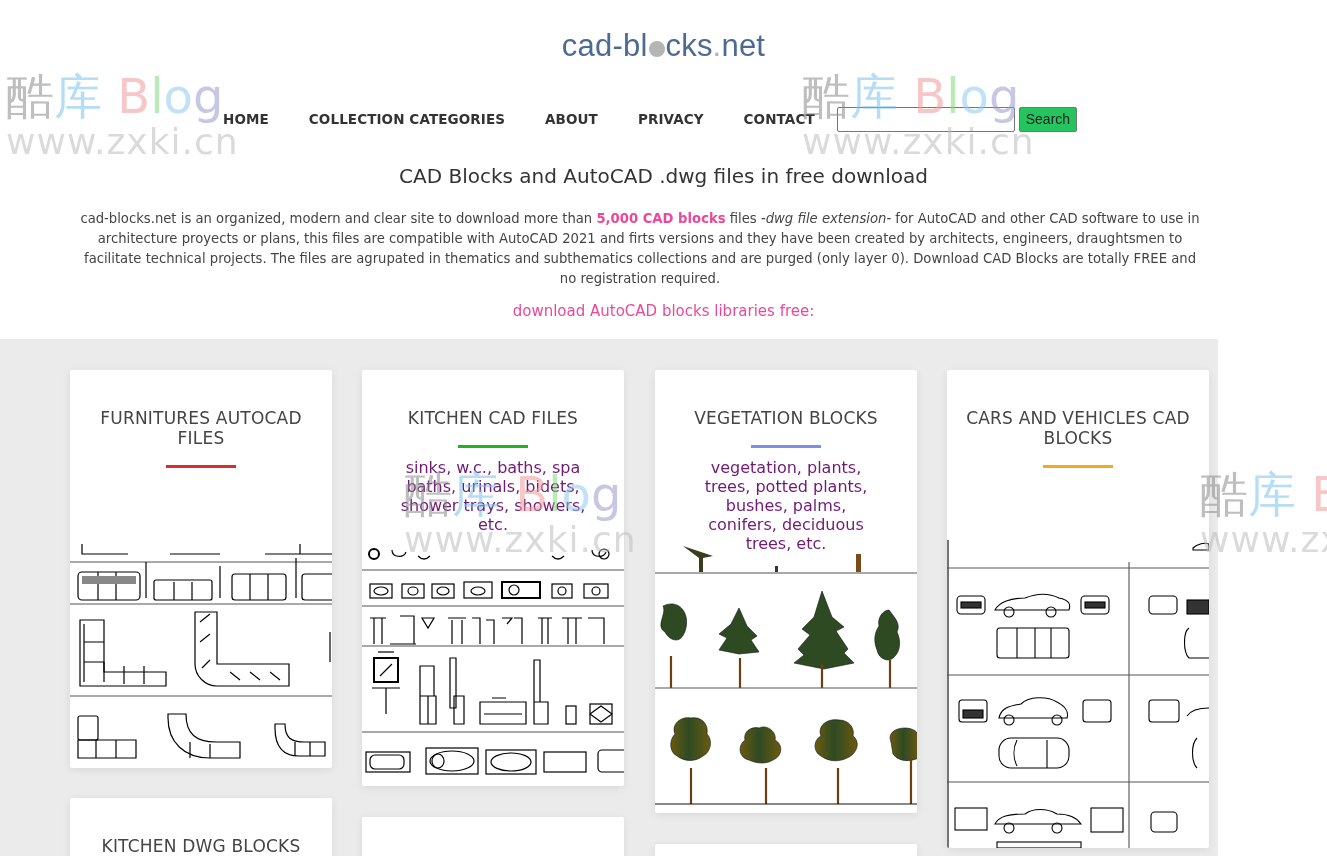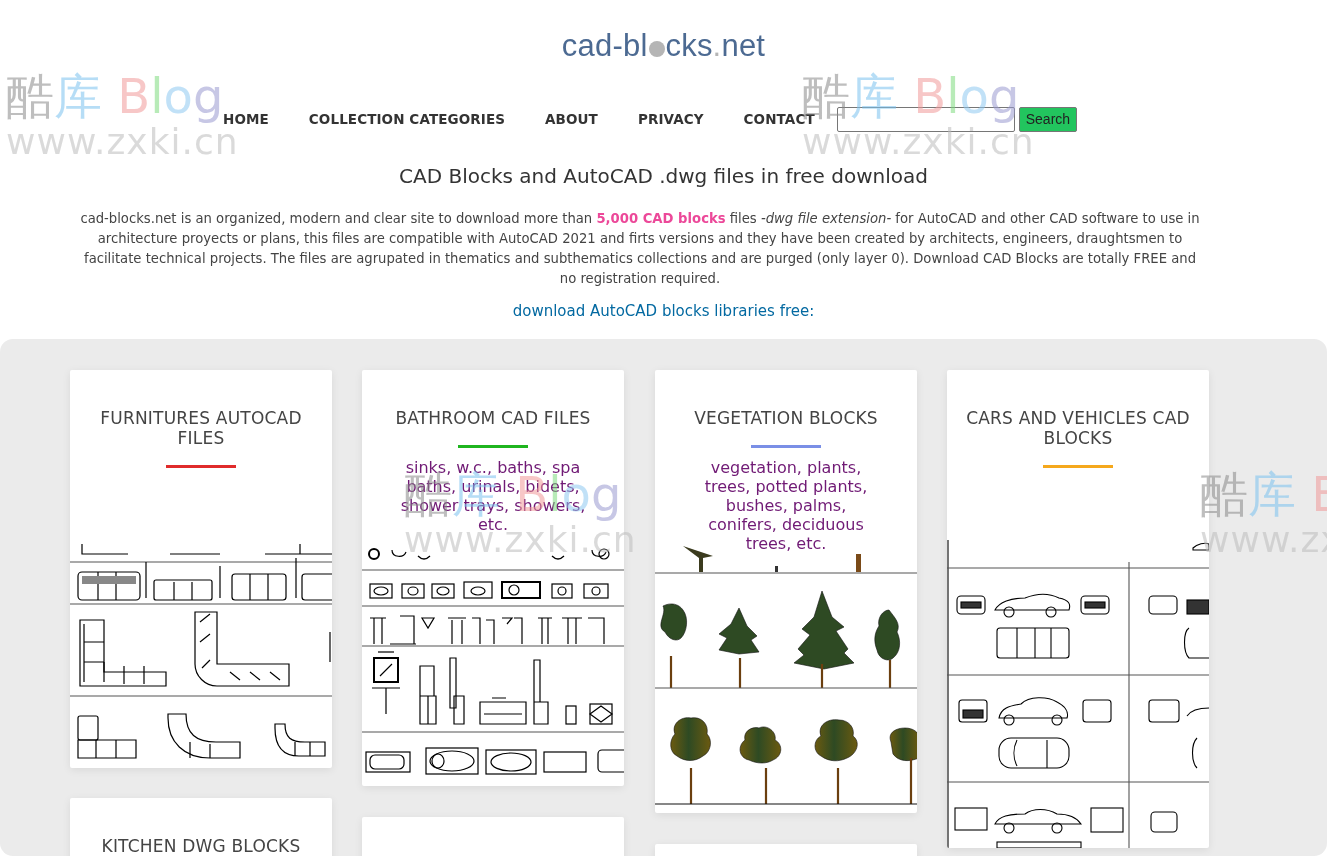--- a/index.html
+++ b/index.html
@@ -19,23 +19,23 @@
     .nav a:last-of-type { margin-right: 22px; }
     .search-input { width: 178px; height: 25px; border: 1px solid #767676; border-radius: 2px; background: #fff; margin-left: 0px; }
     .search-btn { height: 25px; padding: 0 6px; margin-left: 4px; font-family: "Liberation Sans", sans-serif;
       font-size: 14px; color: #222; background: #22c55e; border: 1px solid #767676; border-radius: 2px; }
 
     .headline { position: absolute; top: 164px; width: 100%; text-align: center;
       font-family: "DejaVu Sans", sans-serif; font-size: 20px; color: #333; font-weight: normal; }
     .intro { position: absolute; top: 209px; left: 76px; width: 1128px; text-align: center;
       font-family: "DejaVu Sans", sans-serif; font-size: 13.2px; line-height: 20px; color: #444; }
     .intro b { color: #ec4899; }
-    .sub { position: absolute; top: 302px; width: 100%; text-align: center; font-size: 15px; color: #0369a1; }
-
-    .gray { position: absolute; top: 339px; left: 0; width: 1327px; height: 517px; background: #ebebeb; border-radius: 13px; }
+    .sub { position: absolute; top: 302px; width: 100%; text-align: center; font-size: 15px; color: #ec4899; }
+
+    .gray { position: absolute; top: 339px; left: 0; width: 1218px; height: 517px; background: #ebebeb; }
 
     .card { position: absolute; width: 262px; background: #fff; border-radius: 2px;
       box-shadow: 0 2px 8px rgba(0,0,0,0.08); overflow: hidden; }
     .card h2 { font-family: "DejaVu Sans", sans-serif; font-weight: normal; font-size: 17px; color: #444;
       text-align: center; line-height: 20px; padding: 38px 10px 0; letter-spacing: 0.2px; }
     .card .bar { width: 70px; height: 3px; margin: 17px auto 0; }
     .card p { font-size: 16px; line-height: 19px; color: #701a75; text-align: center; padding: 10px 36px 0; }
     .thumb { position: absolute; left: 0; width: 262px; overflow: hidden; }
 
     .wm { position: absolute; pointer-events: none; font-family: "DejaVu Sans", sans-serif; opacity: 0.55; }
@@ -102,21 +102,21 @@
         <path d="M98 170h18c0 20 10 28 30 28h24v16h-30c-26 0-42-16-42-40z"></path>
           <path d="M120 198v16M140 200v14"></path>
         <path d="M205 180h10c0 14 6 18 20 18h20v14h-26c-16 0-24-10-24-28z"></path>
           <path d="M225 198v14M240 198v14"></path>
         <line x1="2" y1="228" x2="262" y2="228"></line>
       </svg>
     </div>
   </div>
 
   <div class="card" style="left:362px; top:31px; height:416px;">
-    <h2>BATHROOM CAD FILES</h2>
+    <h2>KITCHEN CAD FILES</h2>
     <div class="bar" style="background:#1fb51f;"></div>
     <p>sinks, w.c., baths, spa baths, urinals, bidets, shower trays, showers, etc.</p>
     <div class="thumb" style="top:176px; height:240px;">
       <svg width="262" height="240" viewBox="0 0 262 240" fill="none" stroke="#000" stroke-width="1.2">
         <circle cx="12" cy="8" r="5" stroke-width="2"></circle>
           <path d="M30 4c0 8 12 8 14 2M56 10c4 4 8 4 12 0M190 10c4 4 8 4 12 0M230 4c0 8 12 8 14 2"></path>
           <circle cx="242" cy="8" r="5"></circle>
         <line x1="0" y1="24" x2="262" y2="24" stroke="#555"></line>
         <rect x="8" y="38" width="22" height="14"></rect>
           <ellipse cx="19" cy="45" rx="7" ry="4"></ellipse>

